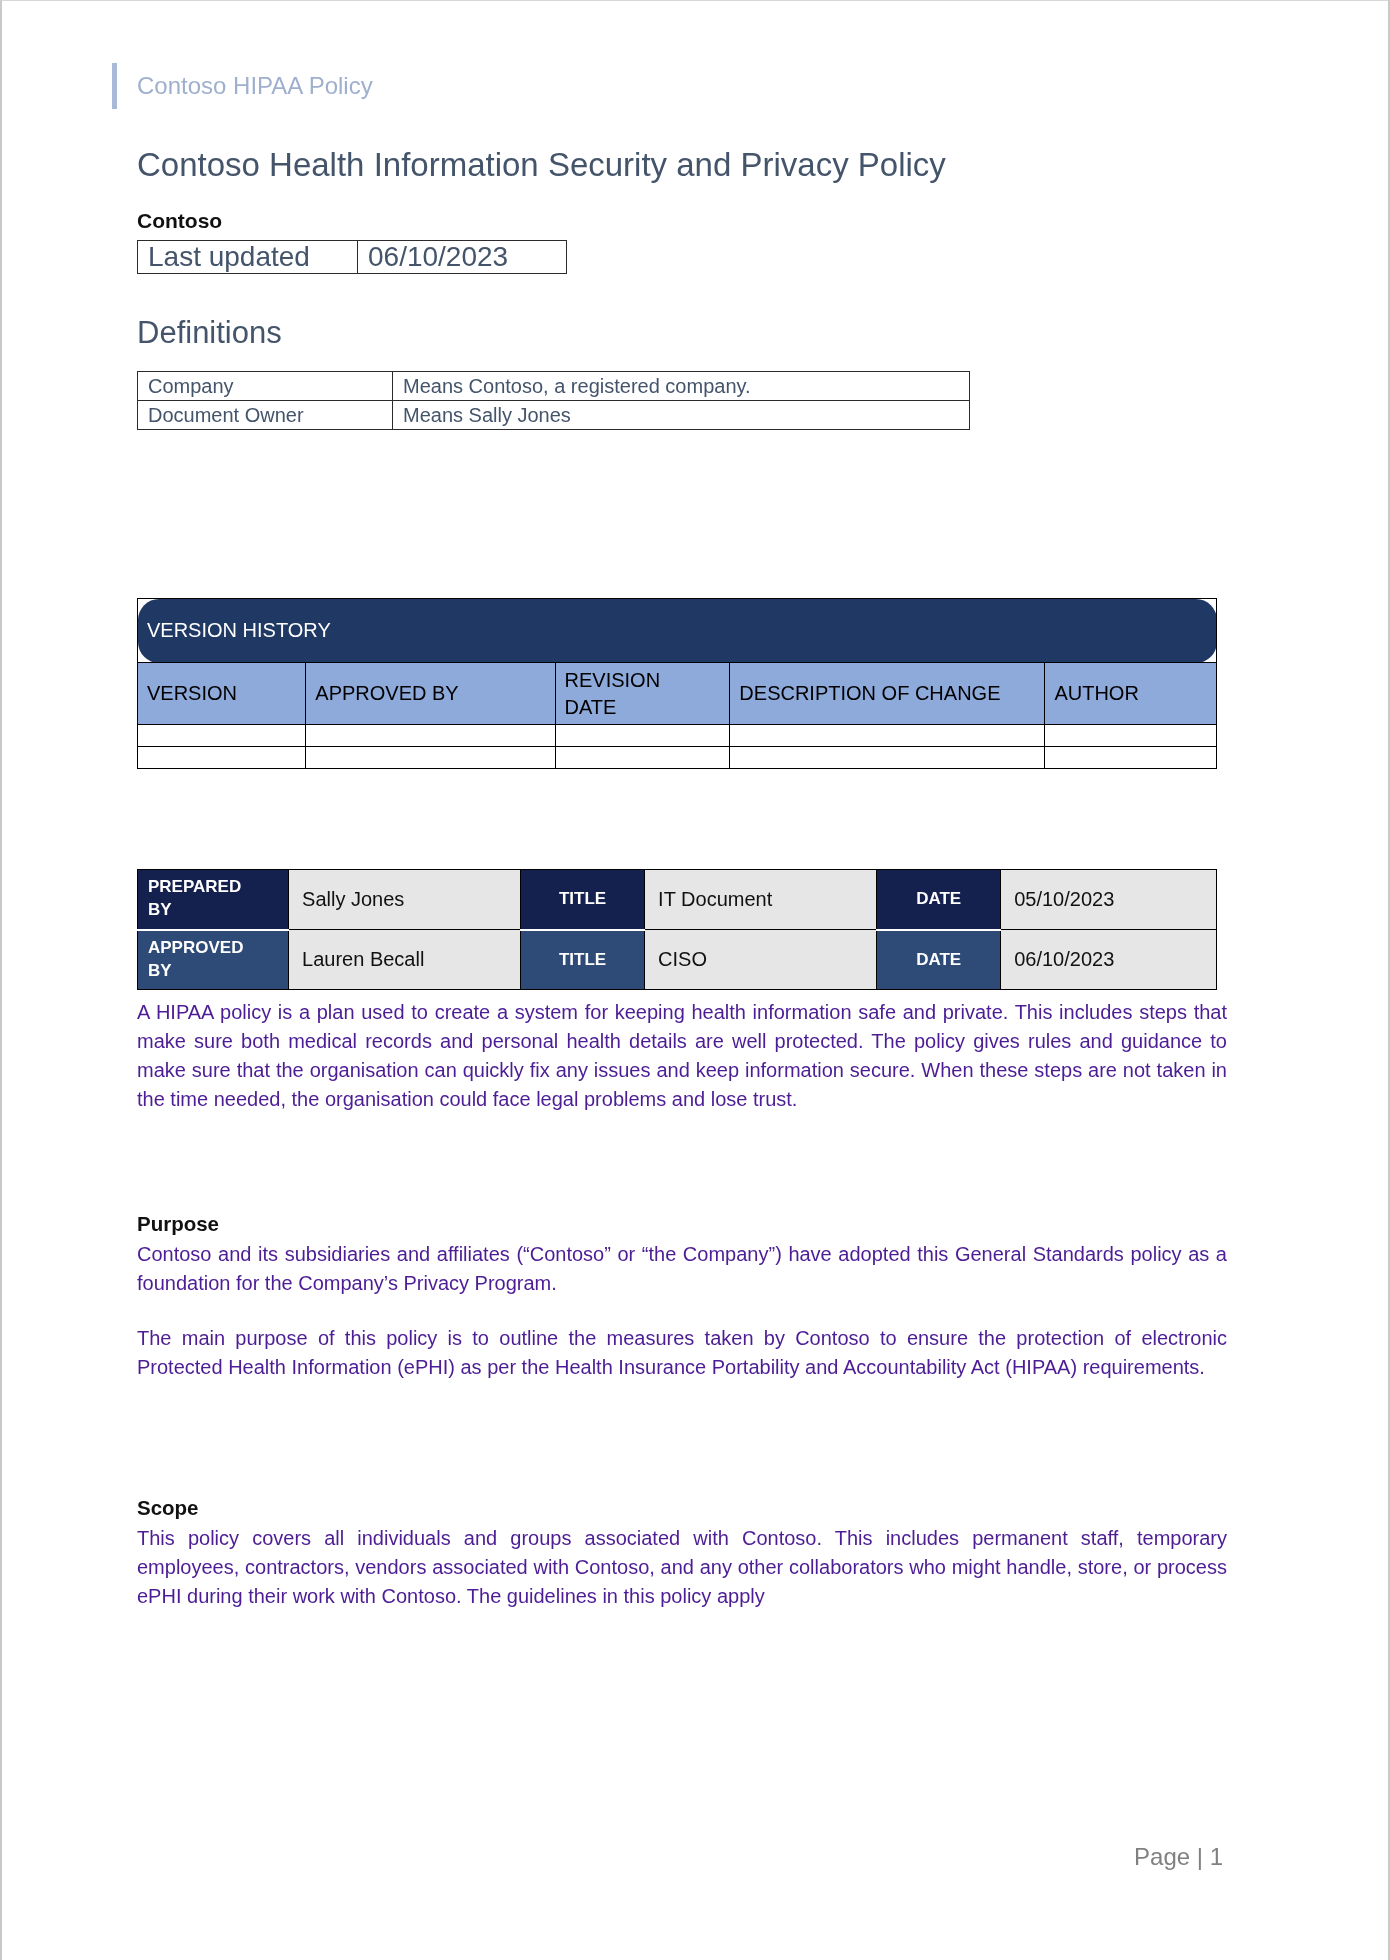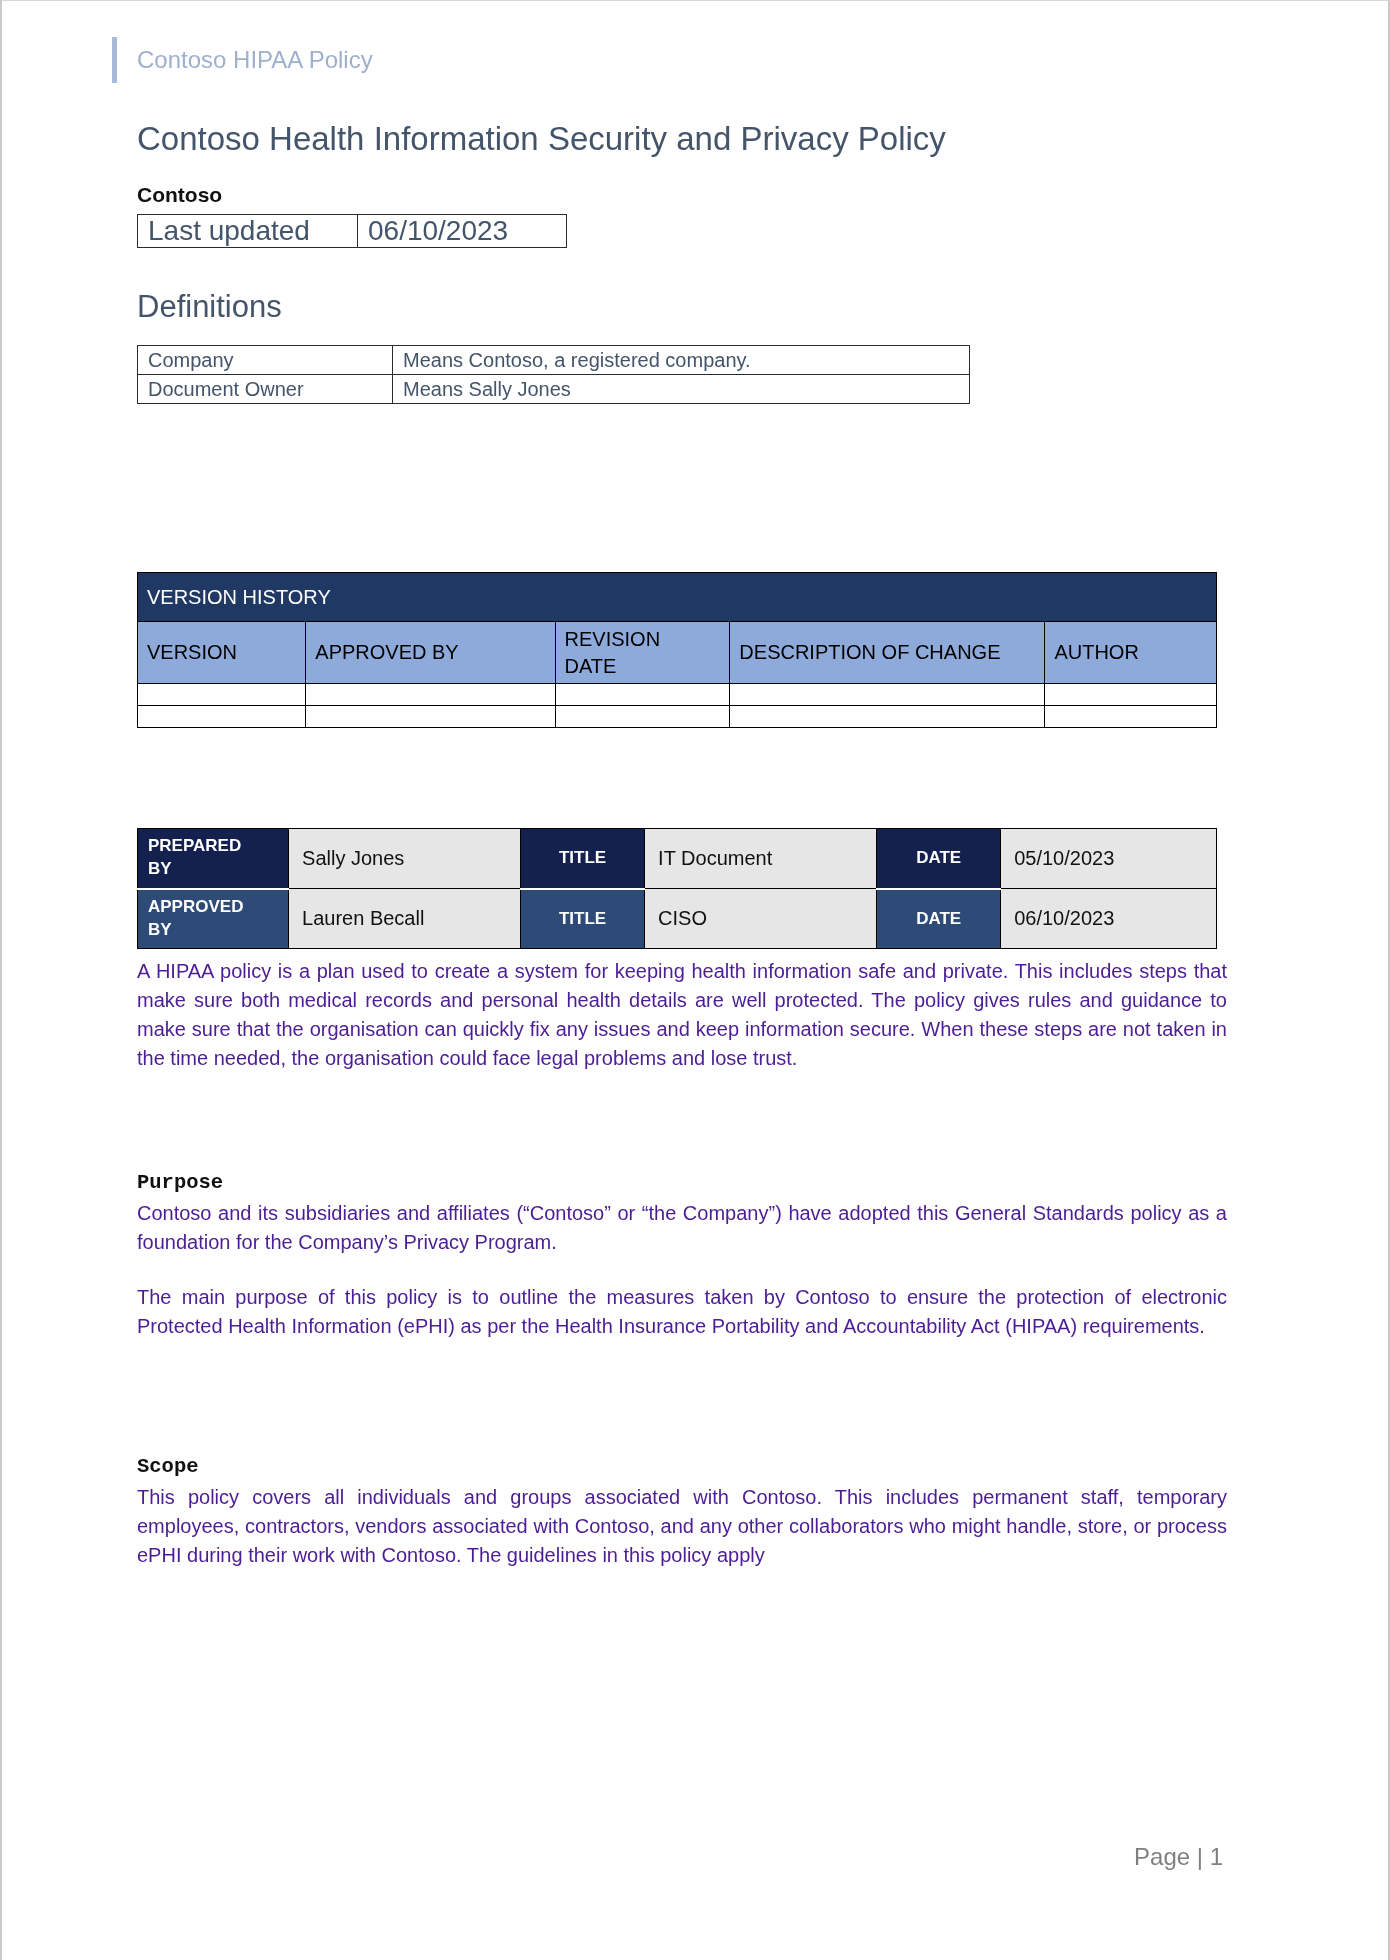--- a/index.html
+++ b/index.html
@@ -6,21 +6,21 @@
   html,body { width:1390px; height:1960px; overflow:hidden; background:#fff; }
   body { font-family:"Liberation Sans","DejaVu Sans",sans-serif; color:#1a1a1a; }
 
   .page {
     position:relative; width:1390px; height:1960px; background:#ffffff;
     border-left:2px solid #c9c9c9; border-right:2px solid #c9c9c9; border-top:1px solid #d6d6d6;
   }
   .content { margin-left:135px; width:1090px; }
 
   
-  .doc-header { padding-top:36px; display:flex; align-items:center; }
+  .doc-header { padding-top:62px; display:flex; align-items:center; }
   .header-bar { display:inline-block; width:5px; height:46px; background:#a9bad9; margin-left:-25px; margin-right:20px; }
   .header-text { font-size:24px; color:#9fb0ce; }
 
   
   .title { margin-top:36px; font-size:33px; font-weight:400; color:#44546a; line-height:1.2; }
   .company { margin-top:22px; font-size:21px; font-weight:700; color:#111; line-height:1.3; }
 
   
   table { border-collapse:collapse; table-layout:fixed; }
   .meta-table { margin-top:6px; width:430px; }
@@ -31,21 +31,21 @@
   .def-heading { margin-top:40px; font-size:31px; font-weight:400; color:#44546a; line-height:1.2; }
   .def-table { margin-top:20px; width:833px; }
   .def-table td { border:1px solid #2b2b2b; height:29px; font-size:20px; color:#44546a; padding:1px 10px; vertical-align:middle; }
   .def-table td.c1 { width:255px; }
 
   
   .vh-table { margin-top:168px; width:1080px; }
   .vh-table col.v1 { width:15.6%; } .vh-table col.v2 { width:23.1%; } .vh-table col.v3 { width:16.2%; }
   .vh-table col.v4 { width:29.2%; } .vh-table col.v5 { width:15.9%; }
   .vh-table td, .vh-table th { border:1px solid #000; font-weight:400; text-align:left; vertical-align:middle; padding:0 9px; font-size:20px; }
-  .vh-title-row td { background:#1f3864; color:#ffffff; height:49px; }
+  .vh-title-row td { background:#1f3864; color:#ffffff; height:64px;border-radius:21px; }
   .vh-head-row th { background:#8eaadb; color:#000; height:62px; }
   .vh-head-row th .wrapcap { display:inline-block; max-width:105px; line-height:1.35; }
   .vh-data-row td { height:32px; color:#111; }
   .vh-empty-row td { height:22px; }
 
   
   .so-table { margin-top:100px; width:1080px; }
   .so-table col.s1 { width:14%; } .so-table col.s2 { width:21.5%; } .so-table col.s3 { width:11.5%; }
   .so-table col.s4 { width:21.5%; } .so-table col.s5 { width:11.5%; } .so-table col.s6 { width:20%; }
   .so-table td { border:1px solid #000; height:60px; vertical-align:middle; }
@@ -53,21 +53,21 @@
   .so-label .lbl-block { display:block; width:95px; line-height:1.35; }
   .so-label-center { text-align:center; padding-left:0;margin-top:43px; }
   .row-prepared .so-label { background:#14204d; }
   .row-approved .so-label { background:#2e4b77; border-top:2px solid #fff; }
   .so-value { background:#e7e6e6; color:#111; font-size:20px; padding-left:13px; }
 
   
   .hipaa-heading { margin-top:34px; font-size:26px; font-weight:400; color:#2f5496; line-height:1.25; }
   p.body-text { font-size:20px; line-height:29px; text-align:justify; color:#4c1d95; }
   .hipaa-body { margin-top:8px; }
-  .sec-heading { font-size:20.5px; font-weight:700; color:#111; line-height:27px;font-family:Liberation Mono, monospace; }
+  .sec-heading { font-size:20.5px; font-weight:700; color:#111; line-height:27px; }
   .purpose-heading { margin-top:96px; }
   .purpose-p1 { margin-top:3px; }
   .purpose-p2 { margin-top:26px; }
   .scope-heading { margin-top:112px; }
   .scope-p1 { margin-top:3px; }
 
   
   .footer { position:absolute; top:1842px; right:165px; font-size:24px; color:#808080; }
 </style>
 </head>

